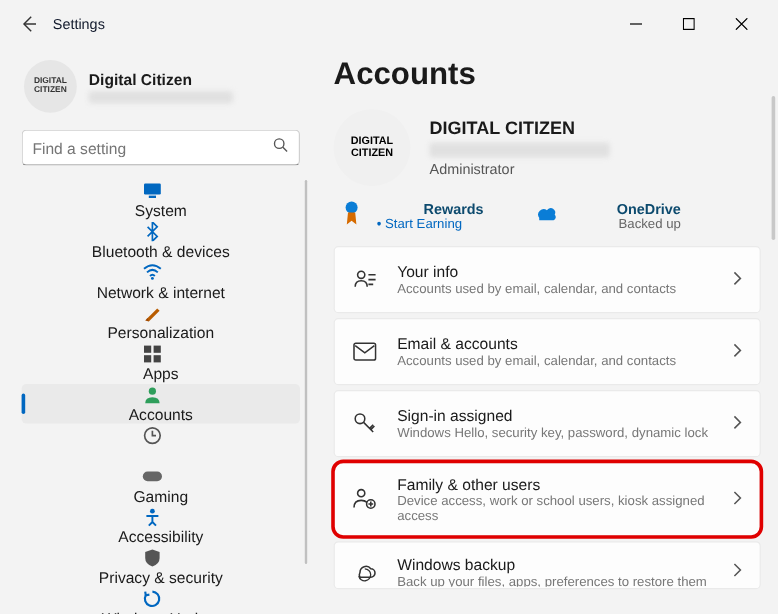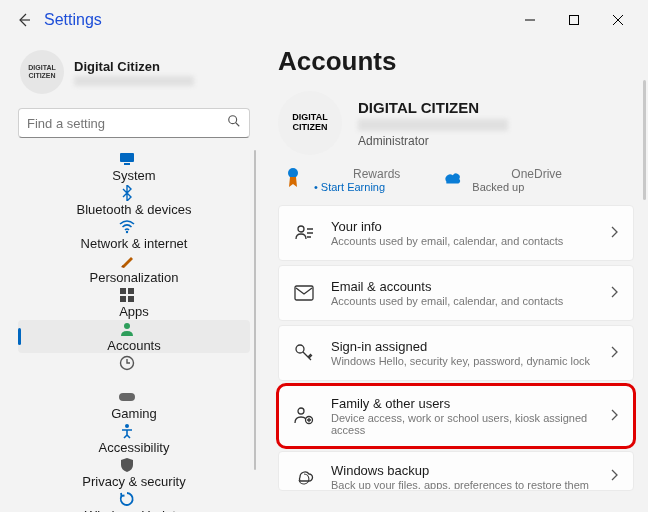--- a/index.html
+++ b/index.html
@@ -1,21 +1,21 @@
 <!DOCTYPE html>
 <html><head>
 <meta charset="utf-8">
 <style>
   * { box-sizing: border-box; margin: 0; padding: 0; font-family: "Segoe UI", Arial, sans-serif; }
   body { background: #f3f3f3; width: 648px; height: 512px; overflow: hidden; position: relative; }
 
   
   .titlebar { height: 40px; display: flex; align-items: center; padding: 0 8px; }
   .titlebar .back { width: 32px; height: 32px; display: flex; align-items: center; justify-content: center; color: #333; margin-right: 4px; }
-  .titlebar .title { font-size: 16px; color: #1d4ed8; }
+  .titlebar .title { font-size: 12px; color: #0f172a; }
   .win-controls { margin-left: auto; display: flex; }
   .win-btn { width: 44px; height: 32px; display: flex; align-items: center; justify-content: center; color: #1a1a1a; }
 
   
   .content { display: flex; height: 472px; }
 
   .sidebar { width: 262px; padding: 0 12px 0 18px; }
   .userbox { display: flex; align-items: center; gap: 10px; margin: 10px 0 14px 2px; }
   .avatar { width: 44px; height: 44px; border-radius: 50%; background: #e6e6e6; display: flex; align-items: center; justify-content: center; font-size: 7px; font-weight: bold; color: #333; line-height: 1.1; text-align:center; }
   .userbox .name { font-size: 13px; font-weight: 600; color: #1a1a1a; }
@@ -42,23 +42,23 @@
 
   .profile { display: flex; align-items: center; gap: 16px; margin-bottom: 12px; }
   .avatar-big { width: 64px; height: 64px; border-radius: 50%; background: #f0f0f0; display: flex; align-items: center; justify-content: center; font-size: 9px; font-weight: bold; line-height: 1.1; text-align:center; }
   .profile .pname { font-size: 15px; font-weight: 600; color: #1a1a1a; }
   .profile .pemail { width: 150px; height: 12px; background: #e0e0e0; border-radius: 2px; margin: 3px 0; filter: blur(2px); }
   .profile .prole { font-size: 12px; color: #555; }
 
   .quickrow { display: flex; gap: 40px; margin-bottom: 12px; padding-left: 4px; }
   .qitem { display: flex; gap: 10px; align-items: flex-start; }
   .qicon { width: 22px; height: 22px; display:flex; align-items:center; justify-content:center; }
-  .qitem .qt { font-size: 12px; font-weight: 400; color: #737373; padding-left: 39px; }
+  .qitem .qt { font-size: 12px; font-weight: 700; color: #0c4a6e; padding-left: 39px; }
   .qitem .qs { font-size: 11px; color: #0067c0; }
-  .qitem .qs.gray { color: #666; }
+  .qitem .qs.gray { color: #666; text-align: right; }
   .bullet { color: #0067c0; margin-right: 3px; }
 
   .cards { display: flex; flex-direction: column; gap: 4px; }
   .card { display: flex; align-items: center; background: #fdfdfd; border: 1px solid #eaeaea; border-radius: 4px; padding: 10px 14px; min-height: 56px; }
   .card.highlight { outline: 3px solid #e00000; outline-offset: -1px; border-radius: 8px; }
   .cicon { width: 22px; margin-right: 16px; color: #333; display:flex; align-items:center; justify-content:center; }
   .ctext { flex: 1; }
   .ctitle { font-size: 13px; color: #1a1a1a; }
   .cdesc { font-size: 11px; color: #777; margin-top: 1px; }
   .chev { color: #555; font-size: 12px; }

